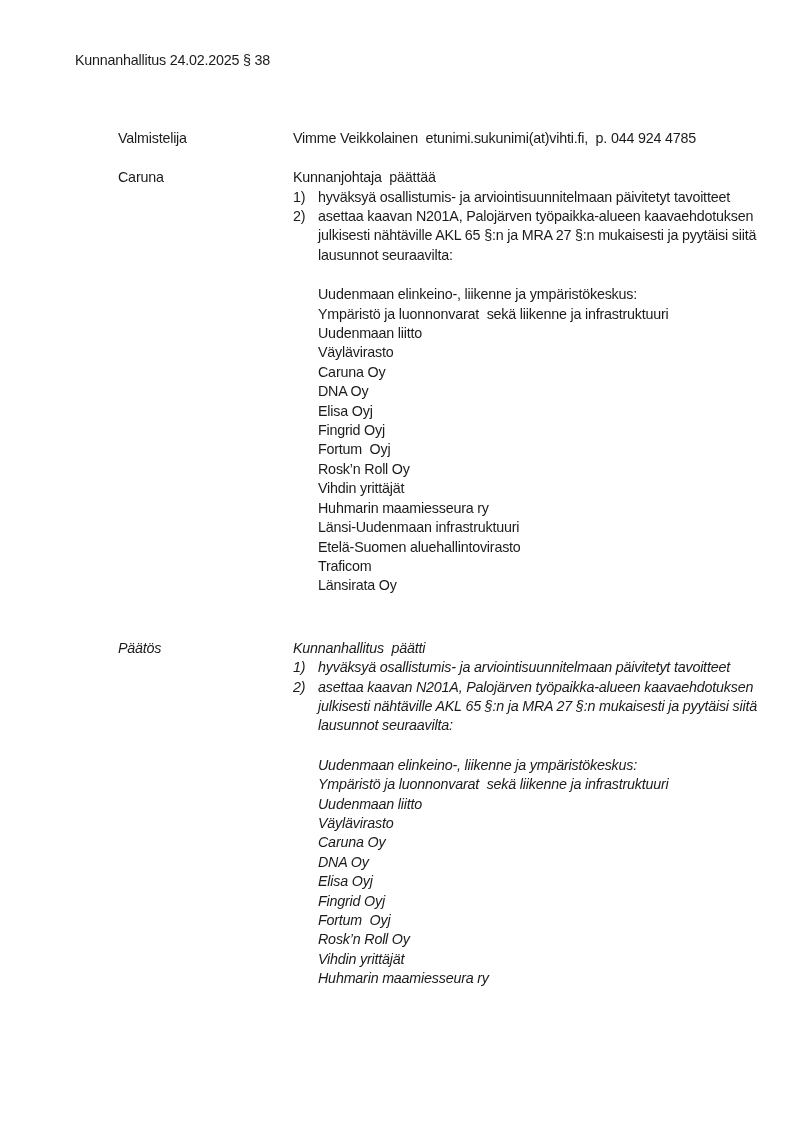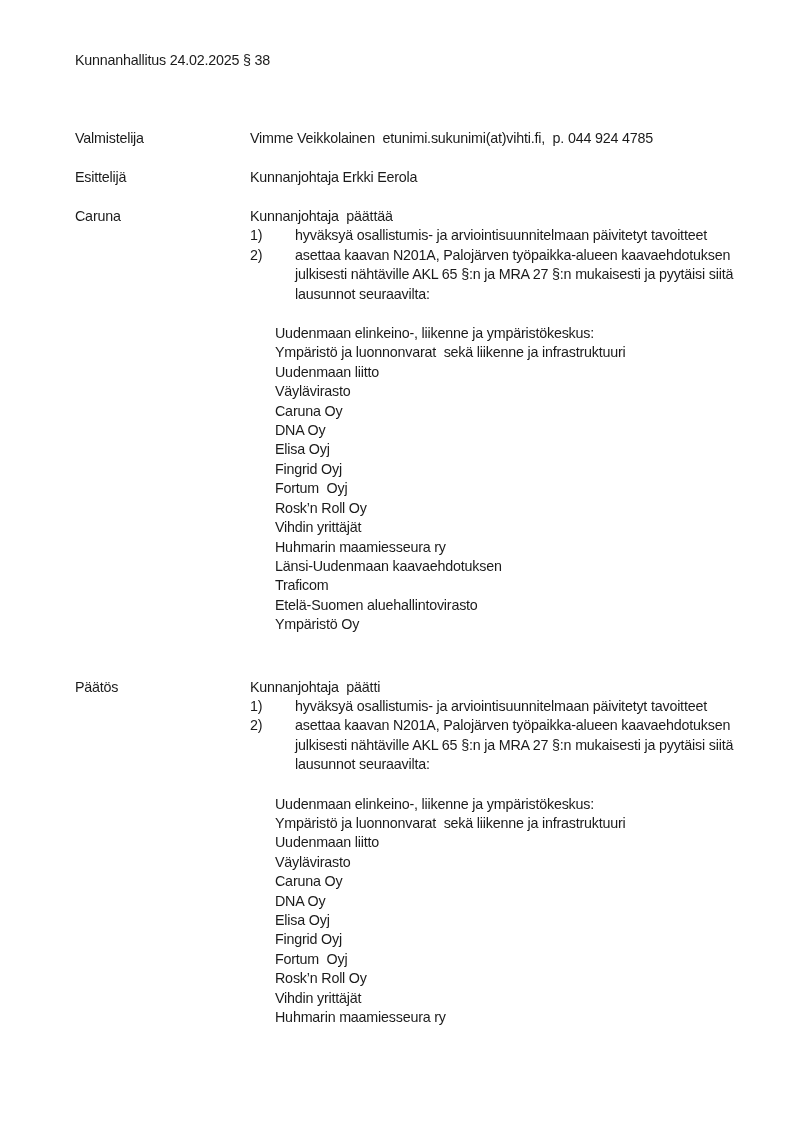--- a/index.html
+++ b/index.html
@@ -27,68 +27,65 @@
   .fields-block {
     margin-top: 59px;
   }
   .field-row {
     display: flex;
     margin-bottom: 19.4px;
   }
   .label {
     width: 175px;
     flex: none;
+    margin-left: 43px;
   }
   .content {
     width: 490px;
     flex: none;
   }
   .fvalue, .intro, .itext, .recipient {
     white-space: pre-wrap;
   }
   .section {
     display: flex;
   }
   .section-paatos {
     margin-top: 43px;
+    font-style: italic;
   }
   .num-item {
     display: flex;
   }
   .num {
     width: 25px;
     flex: none;
   }
   .itext {
     flex: 1;
-    margin-left: 20px;
   }
   .recipients {
     margin-top: 20px;
     padding-left: 25px;
   }
 </style>
 </head>
 <body>
 
 <div class="page">
 
   <div class="doc-header">Kunnanhallitus 24.02.2025 § 38</div>
 
   <div class="fields-block">
 
       <div class="field-row">
         <div class="label">Valmistelija</div>
         <div class="content fvalue">Vimme Veikkolainen  etunimi.sukunimi(at)vihti.fi,  p. 044 924 4785</div>
       </div>
 
-      <div class="field-row">
-        <div class="label">Esittelijä</div>
-        <div class="content fvalue">Kunnanjohtaja Erkki Eerola</div>
-      </div>
     </div>
 
   <div class="section section-ehdotus">
     <div class="label">Caruna</div>
     <div class="content">
       <div class="intro">Kunnanjohtaja  päättää</div>
       <div class="num-list">
 
           <div class="num-item">
             <span class="num">1)</span>
@@ -122,35 +119,35 @@
 
           <div class="recipient">Fortum  Oyj</div>
 
           <div class="recipient">Rosk’n Roll Oy</div>
 
           <div class="recipient">Vihdin yrittäjät</div>
 
           <div class="recipient">Huhmarin maamiesseura ry</div>
 
 
-          <div class="recipient">Länsi-Uudenmaan kaavaehdotuksen</div>
+          <div class="recipient">Länsi-Uudenmaan infrastruktuuri</div>
+
+          <div class="recipient">Etelä-Suomen aluehallintovirasto</div>
 
           <div class="recipient">Traficom</div>
 
-          <div class="recipient">Etelä-Suomen aluehallintovirasto</div>
-
-          <div class="recipient">Ympäristö Oy</div>
+          <div class="recipient">Länsirata Oy</div>
         </div>
     </div>
   </div>
 
   <div class="section section-paatos">
     <div class="label">Päätös</div>
     <div class="content">
-      <div class="intro">Kunnanjohtaja  päätti</div>
+      <div class="intro">Kunnanhallitus  päätti</div>
       <div class="num-list">
 
           <div class="num-item">
             <span class="num">1)</span>
             <span class="itext">hyväksyä osallistumis- ja arviointisuunnitelmaan päivitetyt tavoitteet</span>
           </div>
 
           <div class="num-item">
             <span class="num">2)</span>
             <span class="itext">asettaa kaavan N201A, Palojärven työpaikka-alueen kaavaehdotuksen

